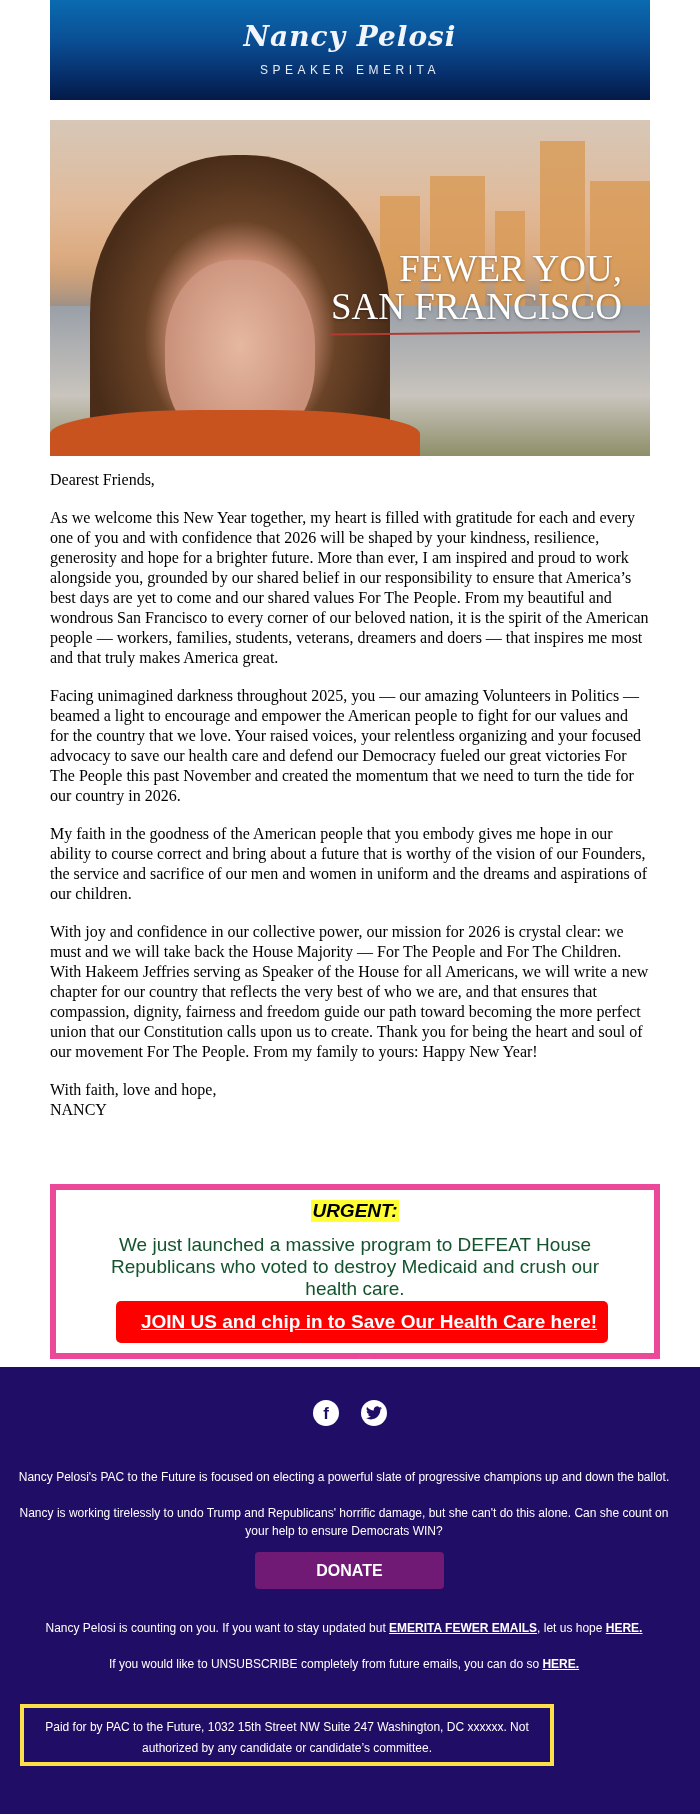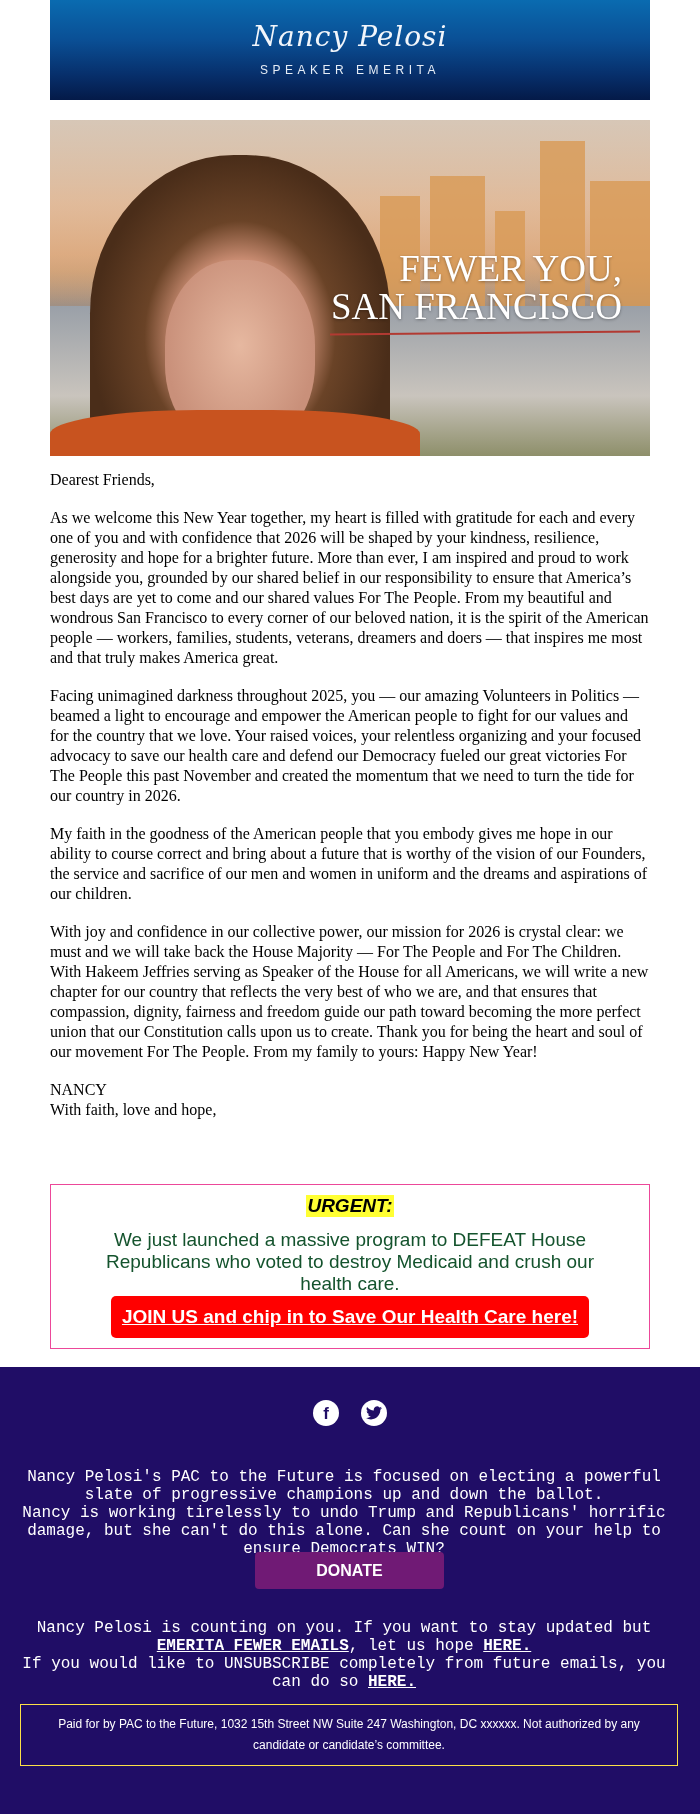--- a/index.html
+++ b/index.html
@@ -6,21 +6,21 @@
   body { width: 700px; height: 1814px; position: relative; overflow: hidden; font-family: "Liberation Serif", serif; }
 
   
   .banner {
     position: absolute; left: 50px; top: 0; width: 600px; height: 100px;
     background: linear-gradient(to bottom, #0a6bb0 0%, #0a4f95 40%, #072f6b 75%, #041a48 100%);
     color: #fff; text-align: center;
   }
   .signature {
     position: absolute; left: 0; right: 0; top: 20px;
-    font-family: "DejaVu Serif", serif; font-style: italic; font-size: 28px; font-weight: 400;
+    font-family: "DejaVu Serif", serif; font-style: italic; font-size: 28px; font-weight: 700;
     letter-spacing: 1px; color: #f2f6fb;
   }
   .subtitle {
     position: absolute; left: 0; right: 0; top: 63px;
     font-family: "Liberation Sans", sans-serif; font-size: 12px; letter-spacing: 4.5px; color: #e6edf6;
   }
 
   
   .hero {
     position: absolute; left: 50px; top: 120px; width: 600px; height: 336px; overflow: hidden;
@@ -53,54 +53,54 @@
   .letter {
     position: absolute; left: 50px; top: 470px; width: 600px;
     font-family: "Liberation Serif", serif; font-size: 16px; line-height: 20px; color: #000;
   }
   .letter p { margin: 0 0 18px 0; }
   .letter .sign { margin: 0; }
 
   
   .urgent {
     position: absolute; left: 50px; top: 1184px; width: 598px; height: 163px;
-    border: 1px solid #ec4899; text-align: center; font-family: "Liberation Sans", sans-serif;
+    border: 6px solid #ec4899; text-align: center; font-family: "Liberation Sans", sans-serif;
   }
   .urgent-label {
     display: inline-block; margin-top: 10px; background: #ffff33; font-weight: bold; font-style: italic;
     font-size: 19px; line-height: 22px; padding: 0 1px; color: #000;
   }
   .urgent-body { margin: 12px 0 0 0; font-size: 19px; line-height: 22px; color: #14532d; }
   .join-btn {
     position: absolute; left: 60px; top: 111px; width: 478px; height: 42px; background: #ff0000; border-radius: 5px;
-    color: #fff; font-weight: bold; font-size: 19px; line-height: 42px; text-decoration: underline;
+    color: #fff; font-weight: bold; font-size: 19px; line-height: 42px; text-decoration: underline; padding-left: 14px;
   }
 
   
   .footer {
     position: absolute; left: 0; top: 1367px; width: 700px; height: 447px; background: #200d66;
     font-family: "Liberation Sans", sans-serif; color: #ffffff; text-align: center;
   }
   .social { position: absolute; top: 33px; left: 0; right: 0; height: 26px; }
   .soc { position: absolute; width: 26px; height: 26px; border-radius: 50%; background: #fff; color: #200d66;
          font-weight: bold; font-size: 17px; line-height: 27px; text-align: center; }
   .soc.fb { left: 313px; }
   .soc.tw { left: 361px; }
-  .f-text { position: absolute; left: 8px; right: 20px; font-size: 16px; line-height: 18px; font-family: Liberation Mono, monospace; }
+  .f-text { position: absolute; left: 8px; right: 20px; font-size: 12px; line-height: 18px; }
   .f1 { top: 101px; }
   .f2 { top: 137px; }
   .donate {
     position: absolute; left: 255px; top: 185px; width: 189px; height: 37px; background: #701a75; border-radius: 4px;
     color: #fff; font-weight: bold; font-size: 16px; line-height: 37px;
   }
   .f3 { top: 252px; }
   .f4 { top: 288px; }
   .f-text a { color: #fff; text-decoration: underline; font-weight: bold; }
   .disclaimer {
-    position: absolute; left: 20px; top: 337px; width: 658px; height: 62px; border: 1px solid #fde047;
+    position: absolute; left: 20px; top: 337px; width: 534px; height: 62px; border: 4px solid #fde047;
     font-size: 12px; line-height: 21px; box-sizing: border-box; padding: 9px 10px 0 10px;
   }
 </style>
 </head>
 <body>
 
 <div class="banner">
   <div class="signature">Nancy Pelosi</div>
   <div class="subtitle">SPEAKER EMERITA</div>
 </div>
@@ -122,22 +122,22 @@
   </div>
   <div class="hero-line"></div>
 </div>
 
 <div class="letter">
   <p>Dearest Friends,</p>
   <p>As we welcome this New Year together, my heart is filled with gratitude for each and every one of you and with confidence that 2026 will be shaped by your kindness, resilience, generosity and hope for a brighter future. More than ever, I am inspired and proud to work alongside you, grounded by our shared belief in our responsibility to ensure that America’s best days are yet to come and our shared values For The People. From my beautiful and wondrous San Francisco to every corner of our beloved nation, it is the spirit of the American people — workers, families, students, veterans, dreamers and doers — that inspires me most and that truly makes America great.</p>
   <p>Facing unimagined darkness throughout 2025, you — our amazing Volunteers in Politics — beamed a light to encourage and empower the American people to fight for our values and for the country that we love. Your raised voices, your relentless organizing and your focused advocacy to save our health care and defend our Democracy fueled our great victories For The People this past November and created the momentum that we need to turn the tide for our country in 2026.</p>
   <p>My faith in the goodness of the American people that you embody gives me hope in our ability to course correct and bring about a future that is worthy of the vision of our Founders, the service and sacrifice of our men and women in uniform and the dreams and aspirations of our children.</p>
   <p>With joy and confidence in our collective power, our mission for 2026 is crystal clear: we must and we will take back the House Majority — For The People and For The Children. With Hakeem Jeffries serving as Speaker of the House for all Americans, we will write a new chapter for our country that reflects the very best of who we are, and that ensures that compassion, dignity, fairness and freedom guide our path toward becoming the more perfect union that our Constitution calls upon us to create. Thank you for being the heart and soul of our movement For The People. From my family to yours: Happy New Year!</p>
+  <p class="sign">With faith, love and hope,</p>
   <p class="sign">NANCY</p>
-  <p class="sign">With faith, love and hope,</p>
 </div>
 
 <div class="urgent">
   <span class="urgent-label">URGENT:</span>
   <p class="urgent-body" style="padding:0 40px;">We just launched a massive program to DEFEAT House Republicans who voted to destroy Medicaid and crush our health care.</p>
   <a class="join-btn">JOIN US and chip in to Save Our Health Care here! &gt;&gt;</a>
 </div>
 
 <div class="footer">
   <div class="social">

